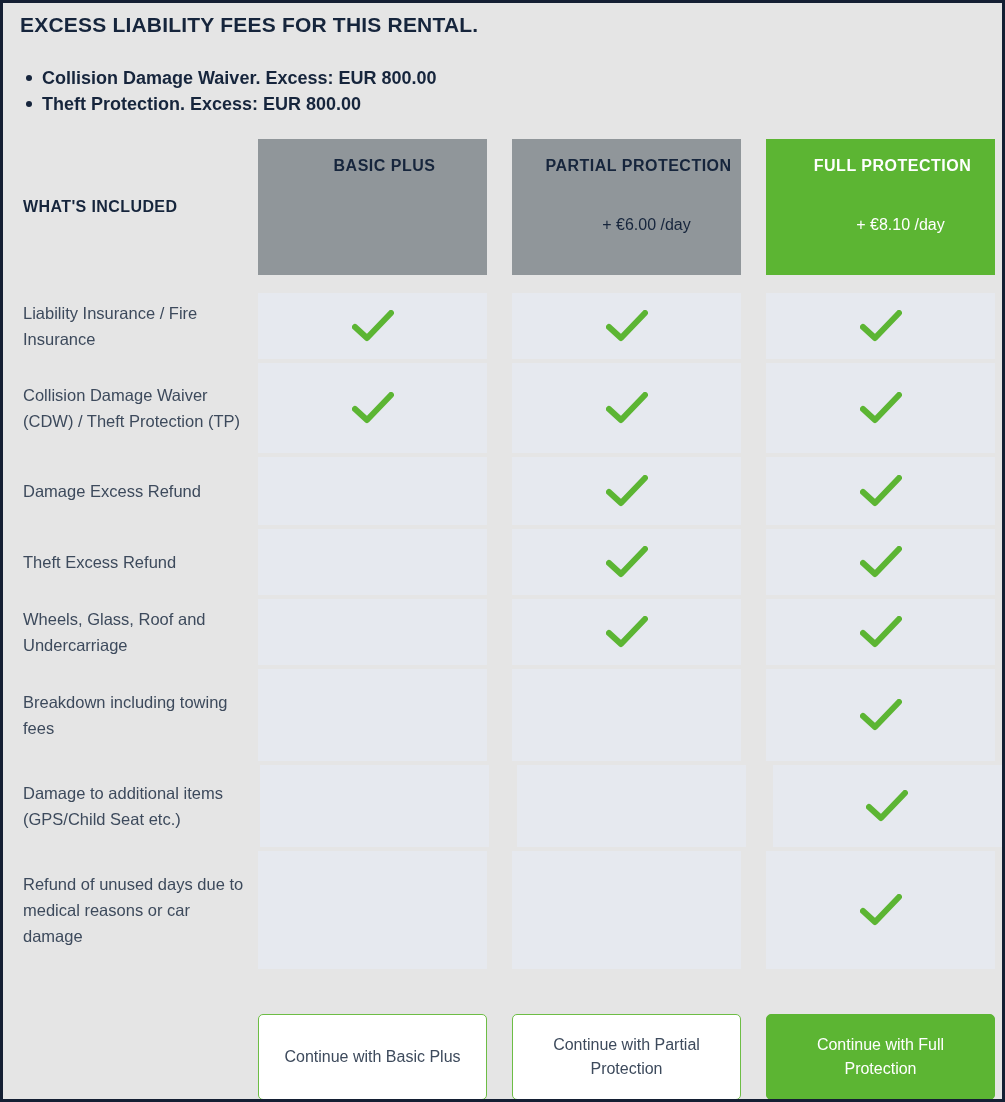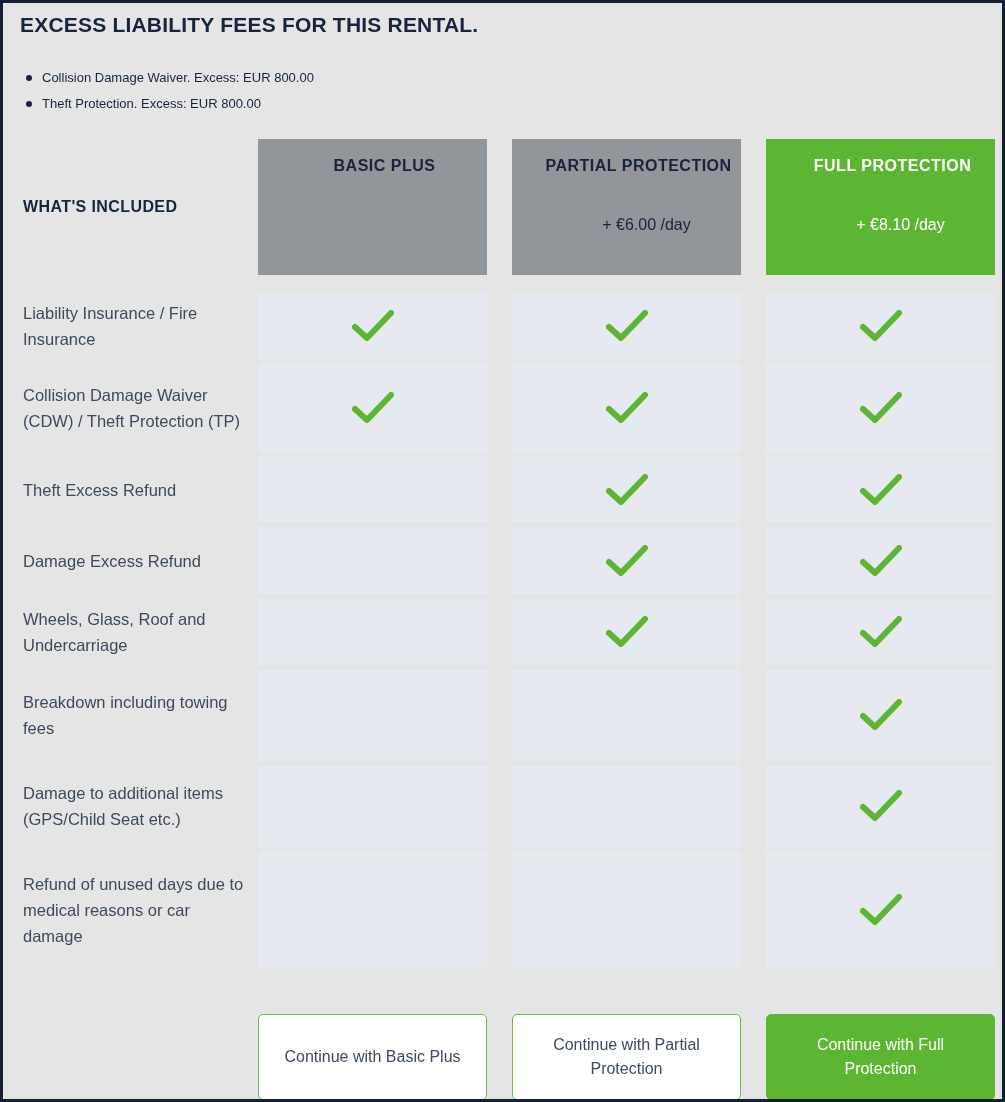--- a/index.html
+++ b/index.html
@@ -37,22 +37,22 @@
     margin: 0;
   }
   .excess-list {
     list-style: none;
     margin: 0;
     padding: 0;
     margin-top: 28px;
   }
   .excess-list li {
     position: relative;
-    font-size: 13px;
-    font-weight: normal;
+    font-size: 18px;
+    font-weight: bold;
     color: #16253c;
     line-height: 26px;
     padding-left: 22px;
   }
   .excess-list li .bullet {
     position: absolute;
     left: 6px;
     top: 10px;
     width: 6px;
     height: 6px;
@@ -278,20 +278,42 @@
           </div>
           <div class="col-cell last">
             <div class="check-cell check" style="height: 90px;">
               <svg width="42" height="32" viewBox="0 0 42 32" aria-hidden="true">
                 <path d="M3 17 L15 28 L39 3" fill="none" stroke="#5cb533" stroke-width="6" stroke-linecap="round" stroke-linejoin="round"></path>
               </svg>
             </div>
           </div>
         </div>
         <div class="row feature-row" style="margin-top: 4px;">
+          <div class="label-cell" style="height: 68px;">
+            <span class="feature-label">Damage Excess Refund</span>
+          </div>
+          <div class="col-cell">
+            <div class="check-cell empty" style="height: 68px;"></div>
+          </div>
+          <div class="col-cell">
+            <div class="check-cell check" style="height: 68px;">
+              <svg width="42" height="32" viewBox="0 0 42 32" aria-hidden="true">
+                <path d="M3 17 L15 28 L39 3" fill="none" stroke="#5cb533" stroke-width="6" stroke-linecap="round" stroke-linejoin="round"></path>
+              </svg>
+            </div>
+          </div>
+          <div class="col-cell last">
+            <div class="check-cell check" style="height: 68px;">
+              <svg width="42" height="32" viewBox="0 0 42 32" aria-hidden="true">
+                <path d="M3 17 L15 28 L39 3" fill="none" stroke="#5cb533" stroke-width="6" stroke-linecap="round" stroke-linejoin="round"></path>
+              </svg>
+            </div>
+          </div>
+        </div>
+        <div class="row feature-row" style="margin-top: 4px;">
           <div class="label-cell" style="height: 66px;">
             <span class="feature-label">Theft Excess Refund</span>
           </div>
           <div class="col-cell">
             <div class="check-cell empty" style="height: 66px;"></div>
           </div>
           <div class="col-cell">
             <div class="check-cell check" style="height: 66px;">
               <svg width="42" height="32" viewBox="0 0 42 32" aria-hidden="true">
                 <path d="M3 17 L15 28 L39 3" fill="none" stroke="#5cb533" stroke-width="6" stroke-linecap="round" stroke-linejoin="round"></path>
@@ -300,42 +322,20 @@
           </div>
           <div class="col-cell last">
             <div class="check-cell check" style="height: 66px;">
               <svg width="42" height="32" viewBox="0 0 42 32" aria-hidden="true">
                 <path d="M3 17 L15 28 L39 3" fill="none" stroke="#5cb533" stroke-width="6" stroke-linecap="round" stroke-linejoin="round"></path>
               </svg>
             </div>
           </div>
         </div>
         <div class="row feature-row" style="margin-top: 4px;">
-          <div class="label-cell" style="height: 68px;">
-            <span class="feature-label">Damage Excess Refund</span>
-          </div>
-          <div class="col-cell">
-            <div class="check-cell empty" style="height: 68px;"></div>
-          </div>
-          <div class="col-cell">
-            <div class="check-cell check" style="height: 68px;">
-              <svg width="42" height="32" viewBox="0 0 42 32" aria-hidden="true">
-                <path d="M3 17 L15 28 L39 3" fill="none" stroke="#5cb533" stroke-width="6" stroke-linecap="round" stroke-linejoin="round"></path>
-              </svg>
-            </div>
-          </div>
-          <div class="col-cell last">
-            <div class="check-cell check" style="height: 68px;">
-              <svg width="42" height="32" viewBox="0 0 42 32" aria-hidden="true">
-                <path d="M3 17 L15 28 L39 3" fill="none" stroke="#5cb533" stroke-width="6" stroke-linecap="round" stroke-linejoin="round"></path>
-              </svg>
-            </div>
-          </div>
-        </div>
-        <div class="row feature-row" style="margin-top: 4px;">
           <div class="label-cell" style="height: 66px;">
             <span class="feature-label">Wheels, Glass, Roof and Undercarriage</span>
           </div>
           <div class="col-cell">
             <div class="check-cell empty" style="height: 66px;"></div>
           </div>
           <div class="col-cell">
             <div class="check-cell check" style="height: 66px;">
               <svg width="42" height="32" viewBox="0 0 42 32" aria-hidden="true">
                 <path d="M3 17 L15 28 L39 3" fill="none" stroke="#5cb533" stroke-width="6" stroke-linecap="round" stroke-linejoin="round"></path>
@@ -361,21 +361,21 @@
             <div class="check-cell empty" style="height: 92px;"></div>
           </div>
           <div class="col-cell last">
             <div class="check-cell check" style="height: 92px;">
               <svg width="42" height="32" viewBox="0 0 42 32" aria-hidden="true">
                 <path d="M3 17 L15 28 L39 3" fill="none" stroke="#5cb533" stroke-width="6" stroke-linecap="round" stroke-linejoin="round"></path>
               </svg>
             </div>
           </div>
         </div>
-        <div class="row feature-row" style="margin-top: 4px;">
+        <div class="row feature-row" style="margin-top: 4px; justify-content: space-between;">
           <div class="label-cell" style="height: 82px;">
             <span class="feature-label">Damage to additional items (GPS/Child Seat etc.)</span>
           </div>
           <div class="col-cell">
             <div class="check-cell empty" style="height: 82px;"></div>
           </div>
           <div class="col-cell">
             <div class="check-cell empty" style="height: 82px;"></div>
           </div>
           <div class="col-cell last">

